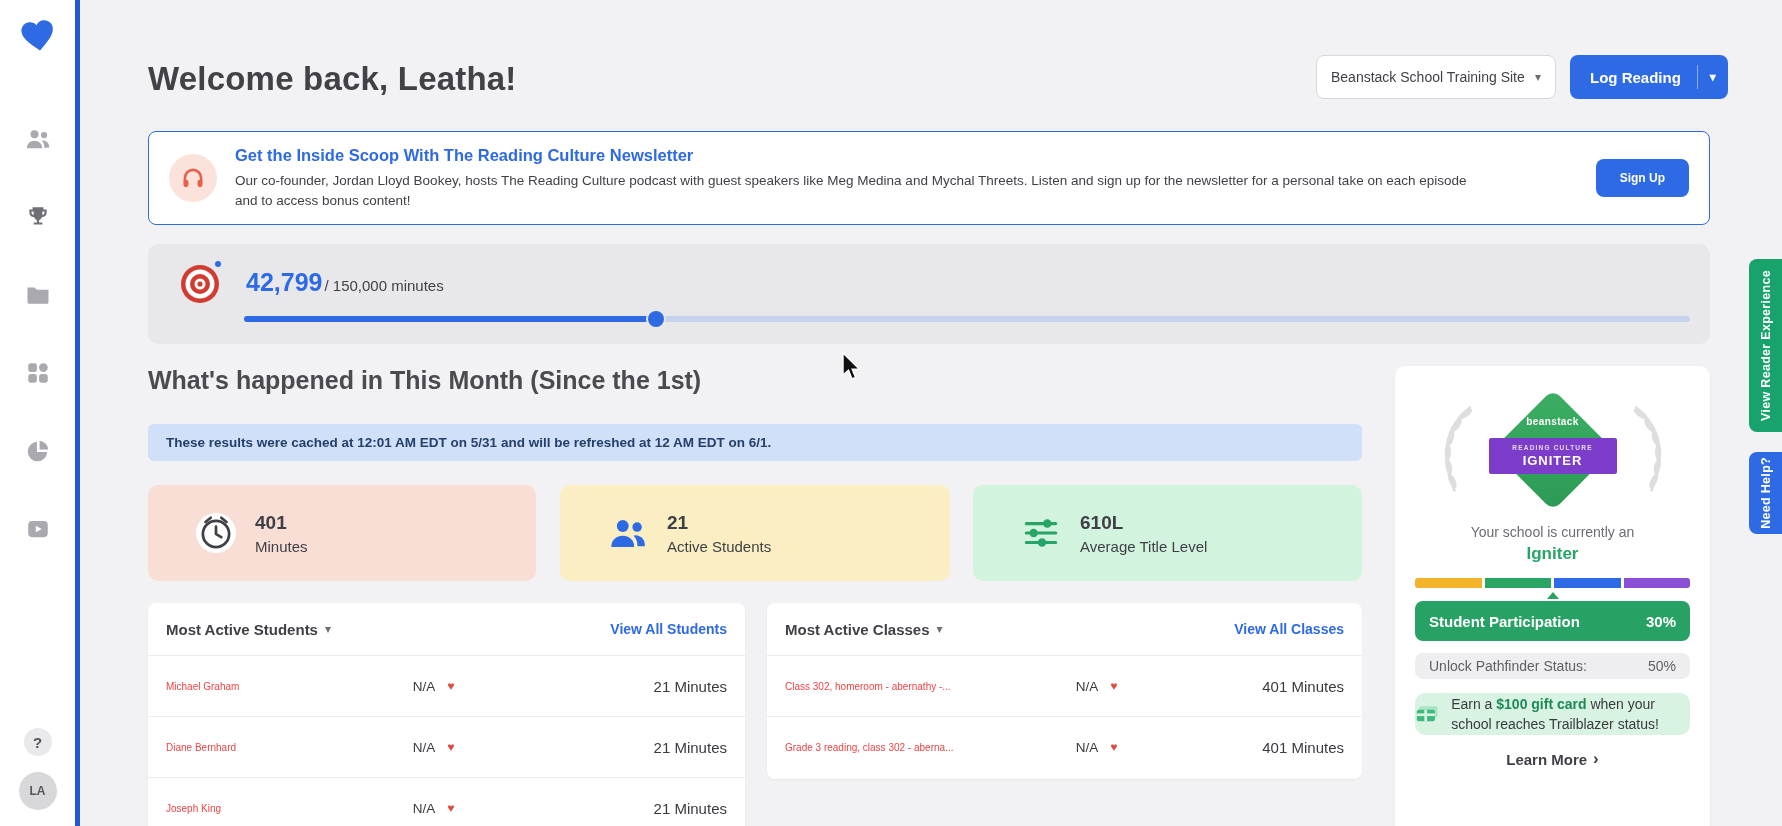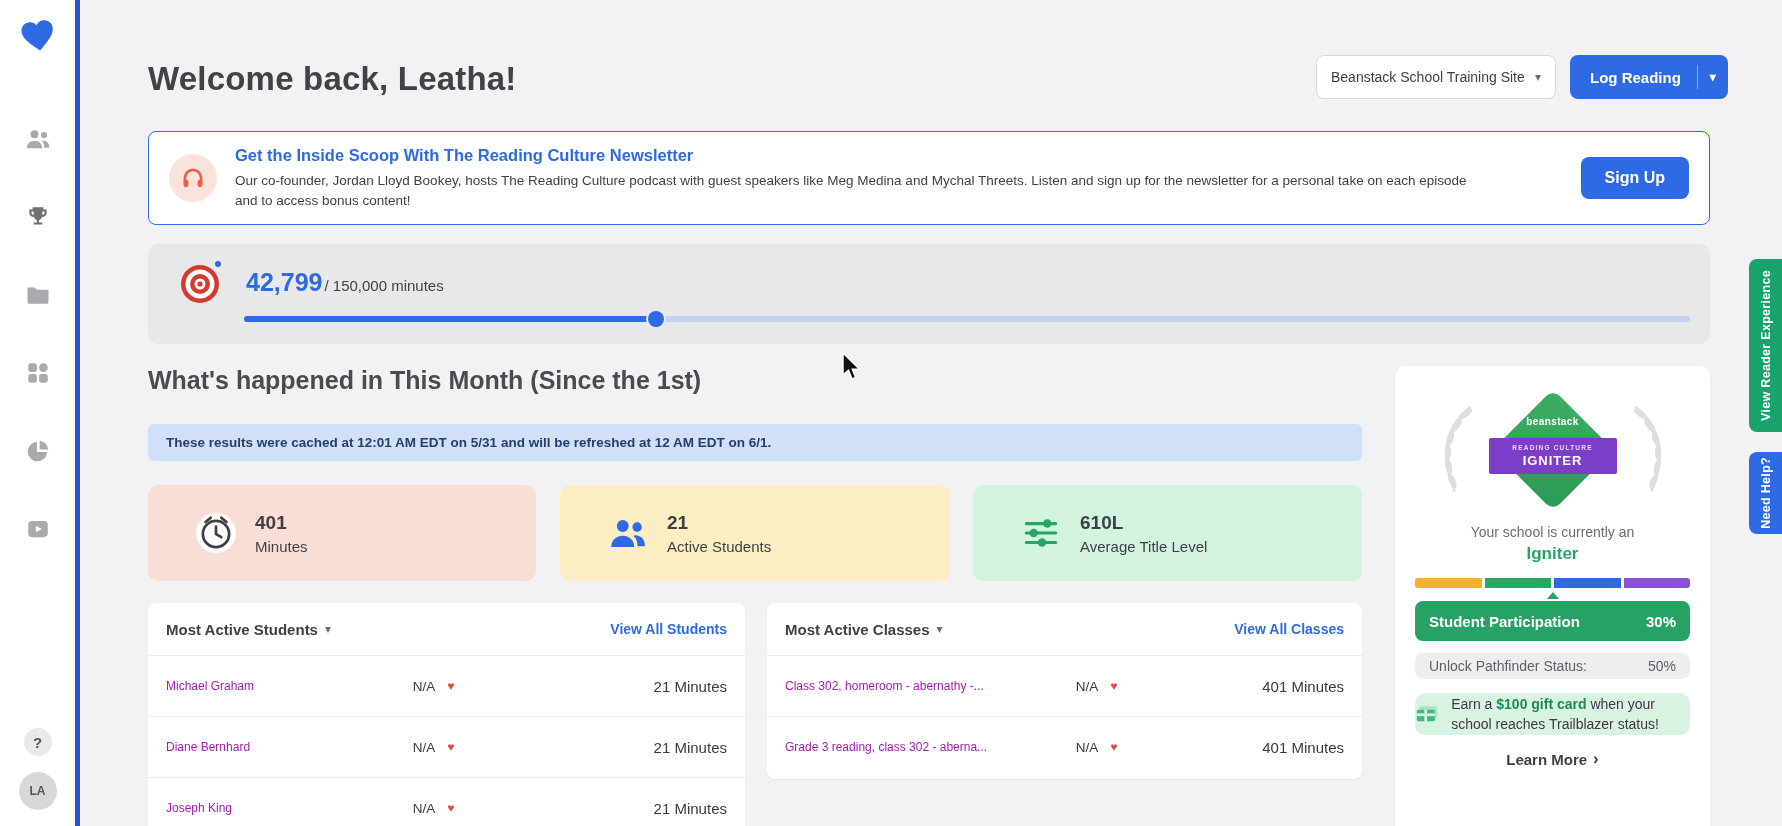--- a/index.html
+++ b/index.html
@@ -60,21 +60,21 @@
   }
   .news-icon {
     width:48px; height:48px; border-radius:50%; background:#fbe3dc; flex:0 0 48px;
     display:flex; align-items:center; justify-content:center;
   }
   .news-text { margin-left:18px; margin-right:24px; flex:1; }
   .news-title { color:#2d6ae3; font-weight:800; font-size:16.5px; margin-bottom:6px; }
   .news-body { font-size:13.5px; line-height:1.45; color:#3f3f46; max-width:1250px; }
   .signup-btn {
     background:#2d6ae3; color:#fff; border:none; border-radius:8px;
-    font-weight:700; font-size:16px; padding:12px 24px; cursor:pointer;
+    font-weight:700; font-size:12px; padding:12px 24px; cursor:pointer;
     font-family:"Liberation Sans", sans-serif; flex:0 0 auto;
   }
   
   .progress-card {
     position:absolute; left:148px; top:244px; width:1562px; height:100px;
     background:#e8e8eb; border-radius:10px; padding:14px 20px;
   }
   .progress-top { display:flex; align-items:center; }
   .bullseye { margin-left:8px; }
   .prog-nums { margin-left:22px; display:flex; align-items:baseline; gap:2px; }
@@ -123,21 +123,21 @@
   }
   .table-title-wrap { display:flex; align-items:center; gap:7px; cursor:pointer; }
   .table-title { font-weight:800; font-size:15px; color:#3f3f46; }
   .view-all { color:#2d6ae3; font-weight:700; font-size:14px; cursor:pointer; text-decoration:none; }
   .t-row {
     height:61px; border-top:1px solid #ececee; display:grid; align-items:center;
     padding:0 18px; cursor:pointer;
   }
   .tbl-students .t-row { grid-template-columns:44% 24% 32%; }
   .tbl-classes  .t-row { grid-template-columns:52% 20% 28%; }
-  .t-name { font-size:12px; color:#a21caf; white-space:nowrap; overflow:hidden; text-overflow:ellipsis; padding-right:10px; }
+  .t-name { font-size:10px; color:#ef4444; white-space:nowrap; overflow:hidden; text-overflow:ellipsis; padding-right:10px; }
   .t-badge { display:flex; align-items:center; gap:12px; font-size:13.5px; color:#3a3a40; }
   .heart { color:#e0493f; font-size:12px; }
   .t-min { text-align:right; font-size:15px; color:#3a3a40; }
   
   .status-panel {
     position:absolute; left:1395px; top:366px; width:315px; height:520px;
     background:#fff; border-radius:10px; box-shadow:0 1px 3px rgba(0,0,0,.06);
     padding:20px 20px 0;
   }
   .badge-area { display:flex; align-items:center; justify-content:center; height:128px; }

